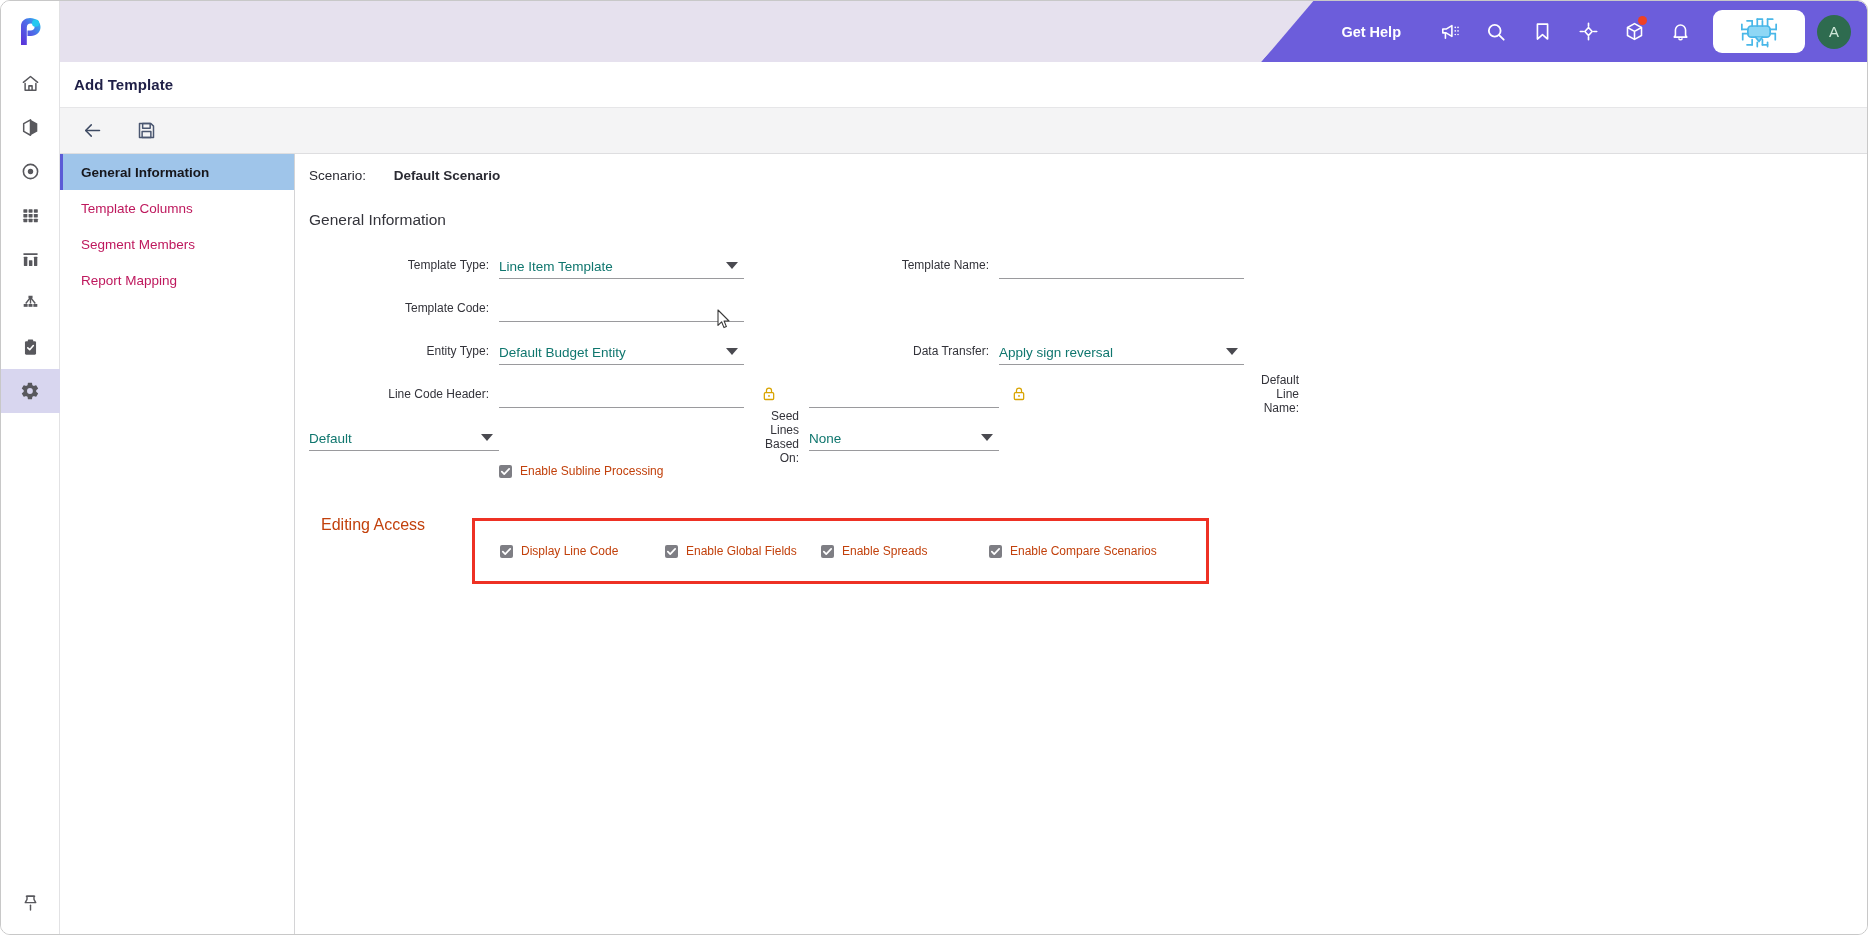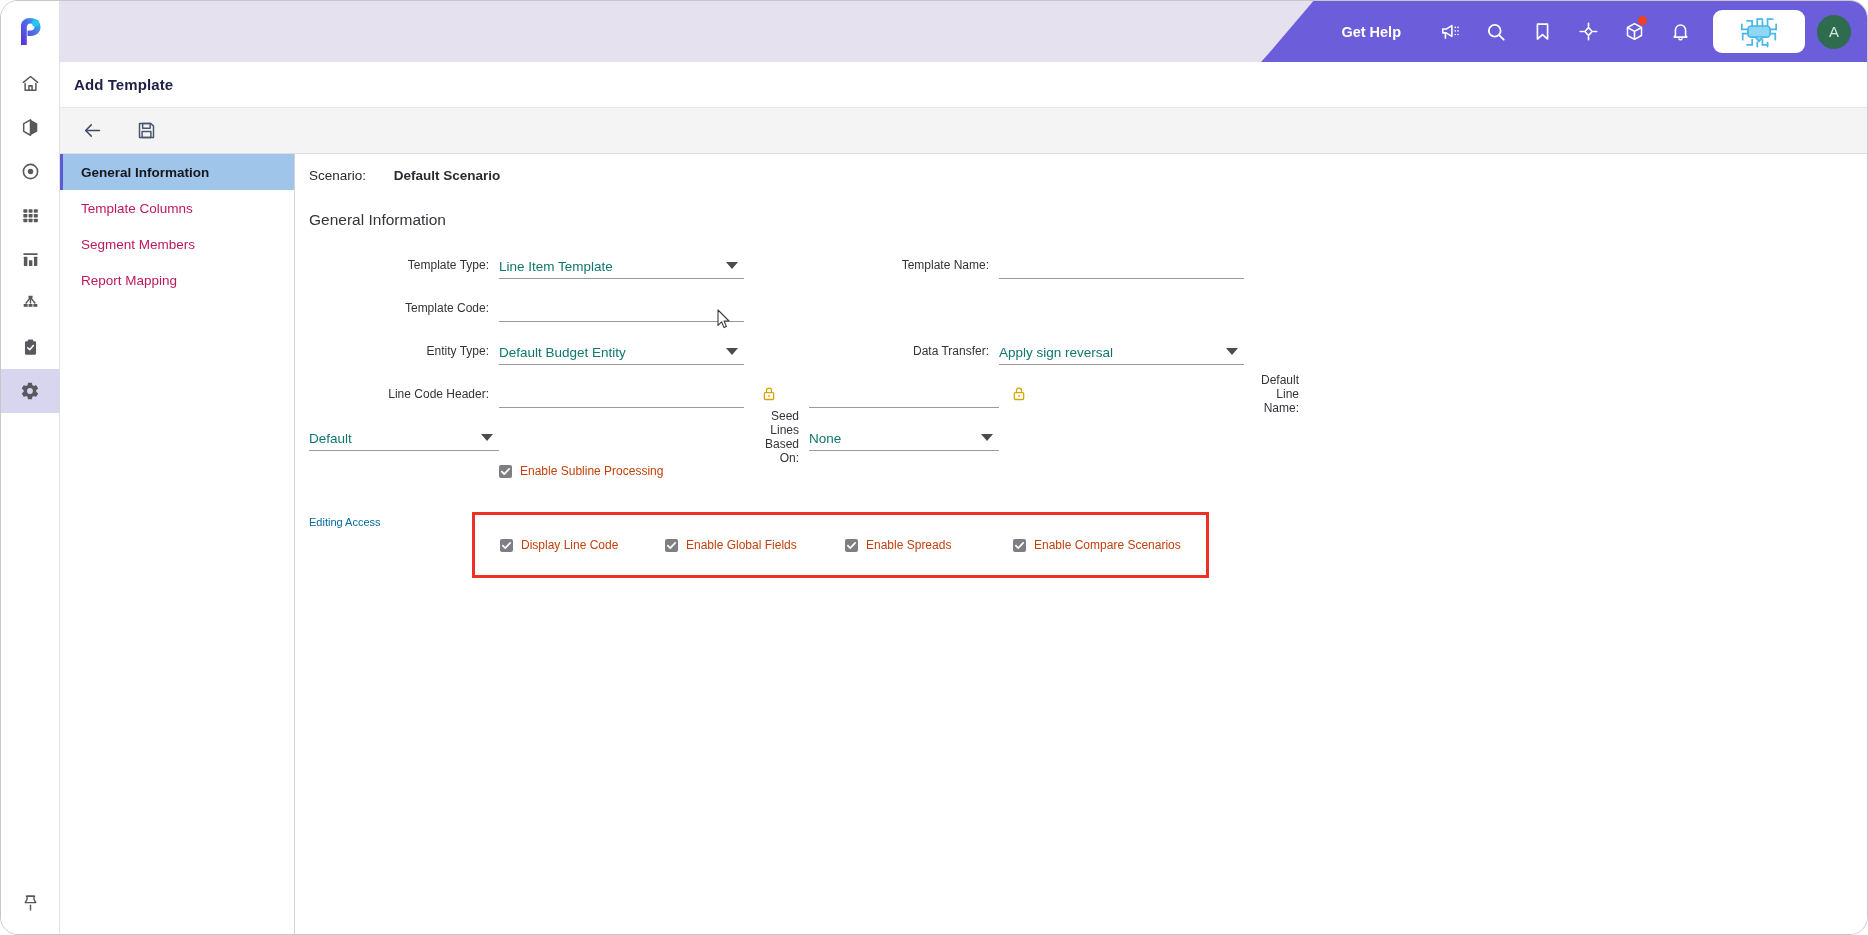--- a/index.html
+++ b/index.html
@@ -7,21 +7,21 @@
   body {
     font-family: "Liberation Sans", sans-serif;
     background:#ffffff;
     overflow:hidden;
     position:relative;
   }
   .app {
     position:absolute; left:0; top:0; width:1868px; height:935px;
     background:#ffffff;
     border:1px solid #c8c8c8;
-    border-radius:18px;
+    border-radius:10px;
     overflow:hidden;
     display:flex;
   }
 
   
   .rail {
     width:59px; height:100%;
     background:#ffffff;
     border-right:1px solid #e2e2e4;
     display:flex; flex-direction:column; align-items:center;
@@ -181,21 +181,21 @@
 
   .cbrow { margin-top:6px; display:flex; align-items:center; padding-left:190px; }
   .cbox {
     width:13px; height:13px; background:#7e7e84;
     border-radius:2px; display:inline-flex; align-items:center; justify-content:center;
     margin-right:8px; flex:0 0 13px; cursor:pointer;
   }
   .cbox svg { display:block; }
   .cblabel { font-size:12px; color:#c2410c; }
 
-  .editing-title { font-size:11px; color:#0369a1; margin:38px 0 0 0; }
+  .editing-title { font-size:16px; color:#c2410c; margin:38px 0 0 12px; }
   .redbox {
     margin-top:-16px; margin-left:163px;
     width:737px; height:66px;
     border:3px solid #ee3124;
     display:flex; align-items:center;
     padding-left:25px;
     gap:0;
   }
   .redbox .cbitem { display:flex; align-items:center; }
   .cbitem + .cbitem { margin-left:0; }
@@ -517,21 +517,21 @@
 
         <div class="redbox">
           <div class="cbitem" style="width:165px">
             <span class="cbox">
               <svg width="11" height="11" viewBox="0 0 12 12">
                   <path d="M2 6.2 L4.6 8.8 L10 3.2" fill="none" stroke="#ffffff" stroke-width="1.9" stroke-linecap="round" stroke-linejoin="round"></path>
                 </svg>
             </span>
             <span class="cblabel">Display Line Code</span>
           </div>
-          <div class="cbitem" style="width:180px">
+          <div class="cbitem" style="width:156px">
             <span class="cbox">
               <svg width="11" height="11" viewBox="0 0 12 12">
                   <path d="M2 6.2 L4.6 8.8 L10 3.2" fill="none" stroke="#ffffff" stroke-width="1.9" stroke-linecap="round" stroke-linejoin="round"></path>
                 </svg>
             </span>
             <span class="cblabel">Enable Global Fields</span>
           </div>
           <div class="cbitem" style="width:168px">
             <span class="cbox">
               <svg width="11" height="11" viewBox="0 0 12 12">

